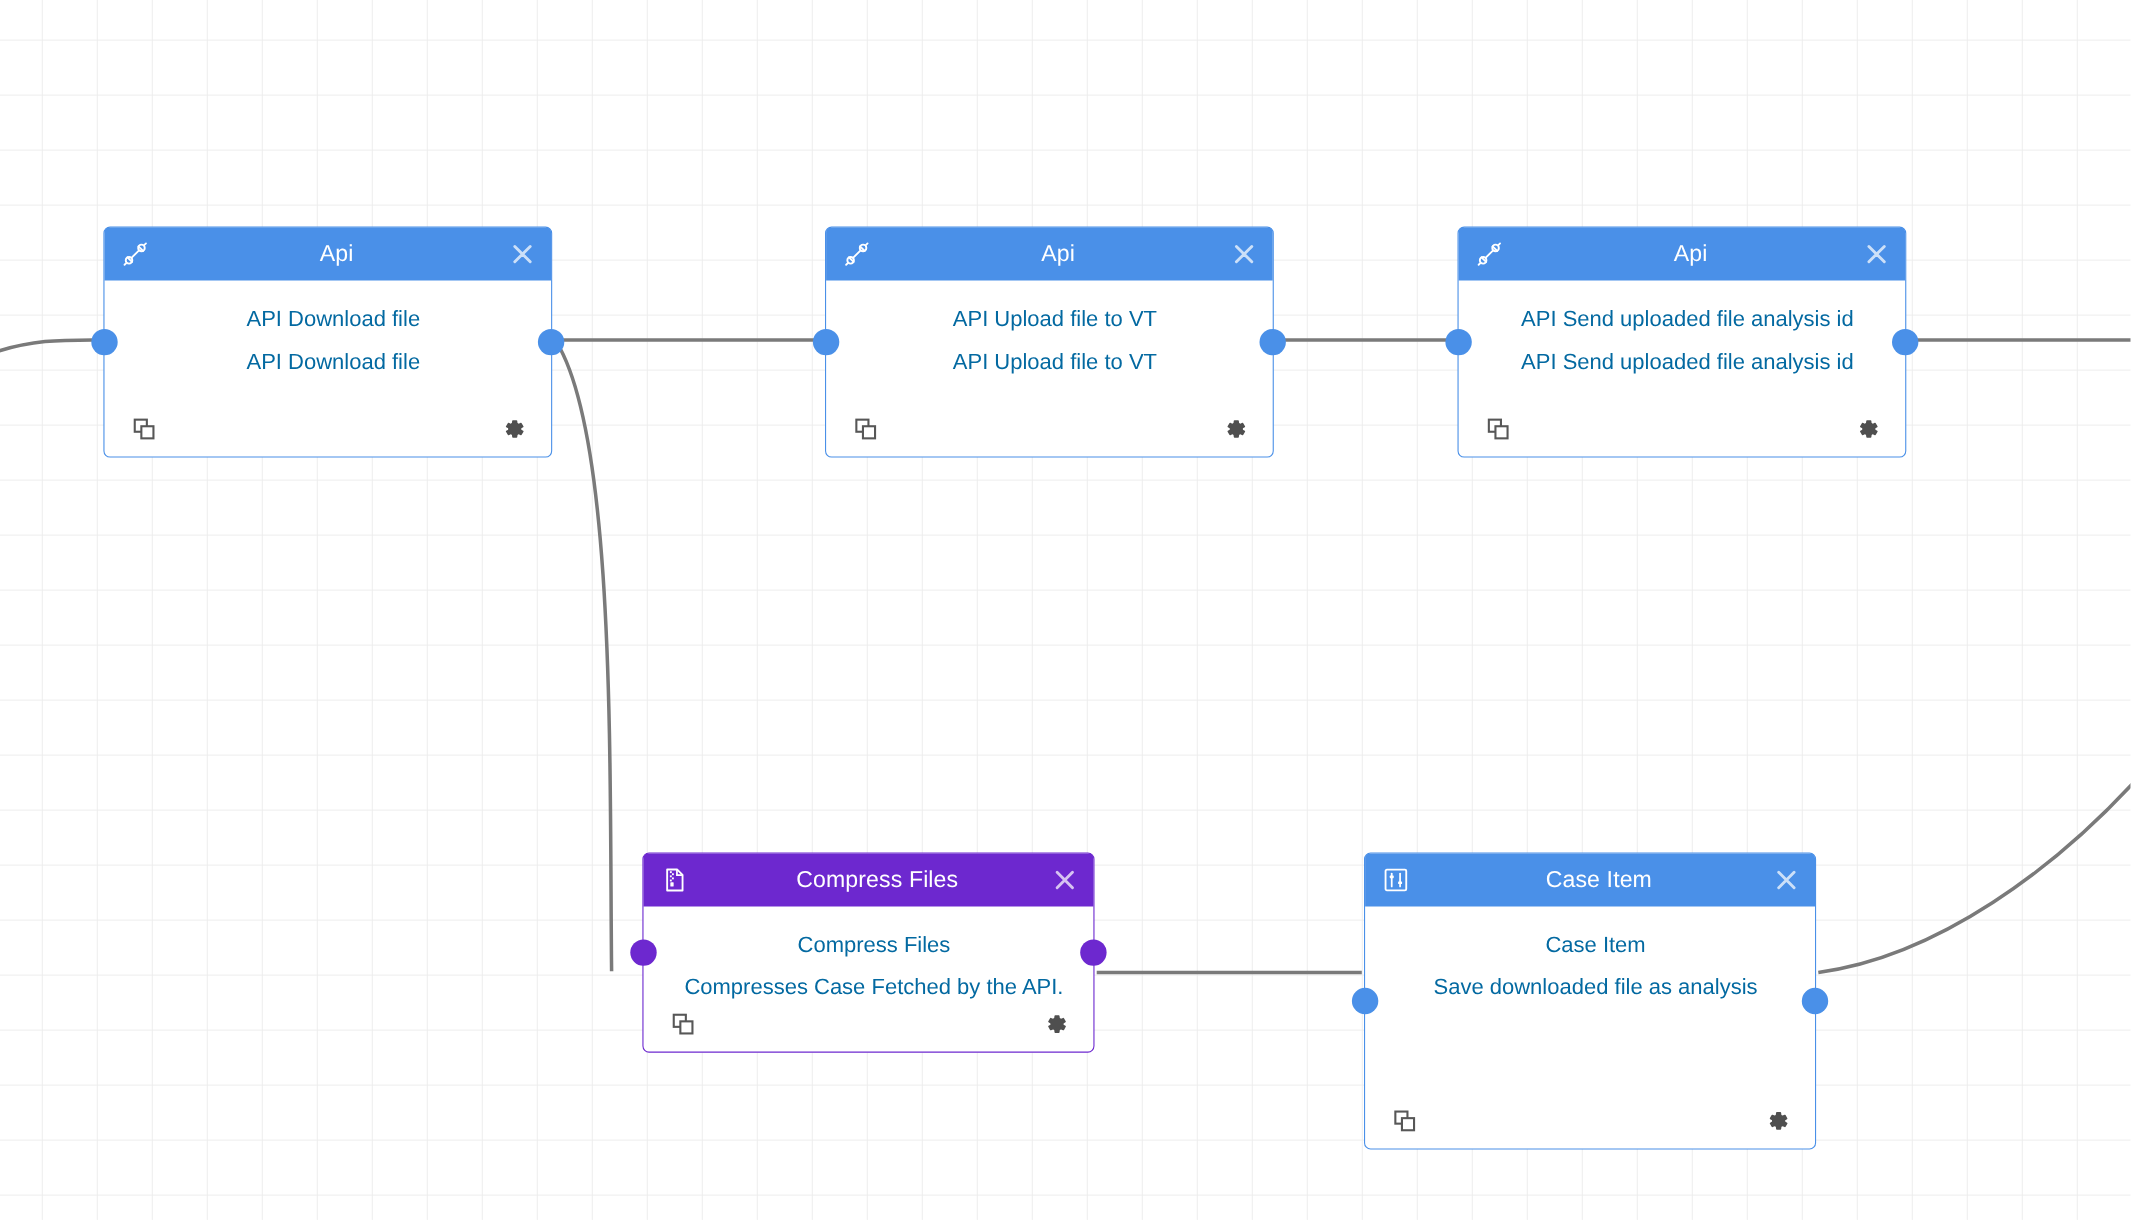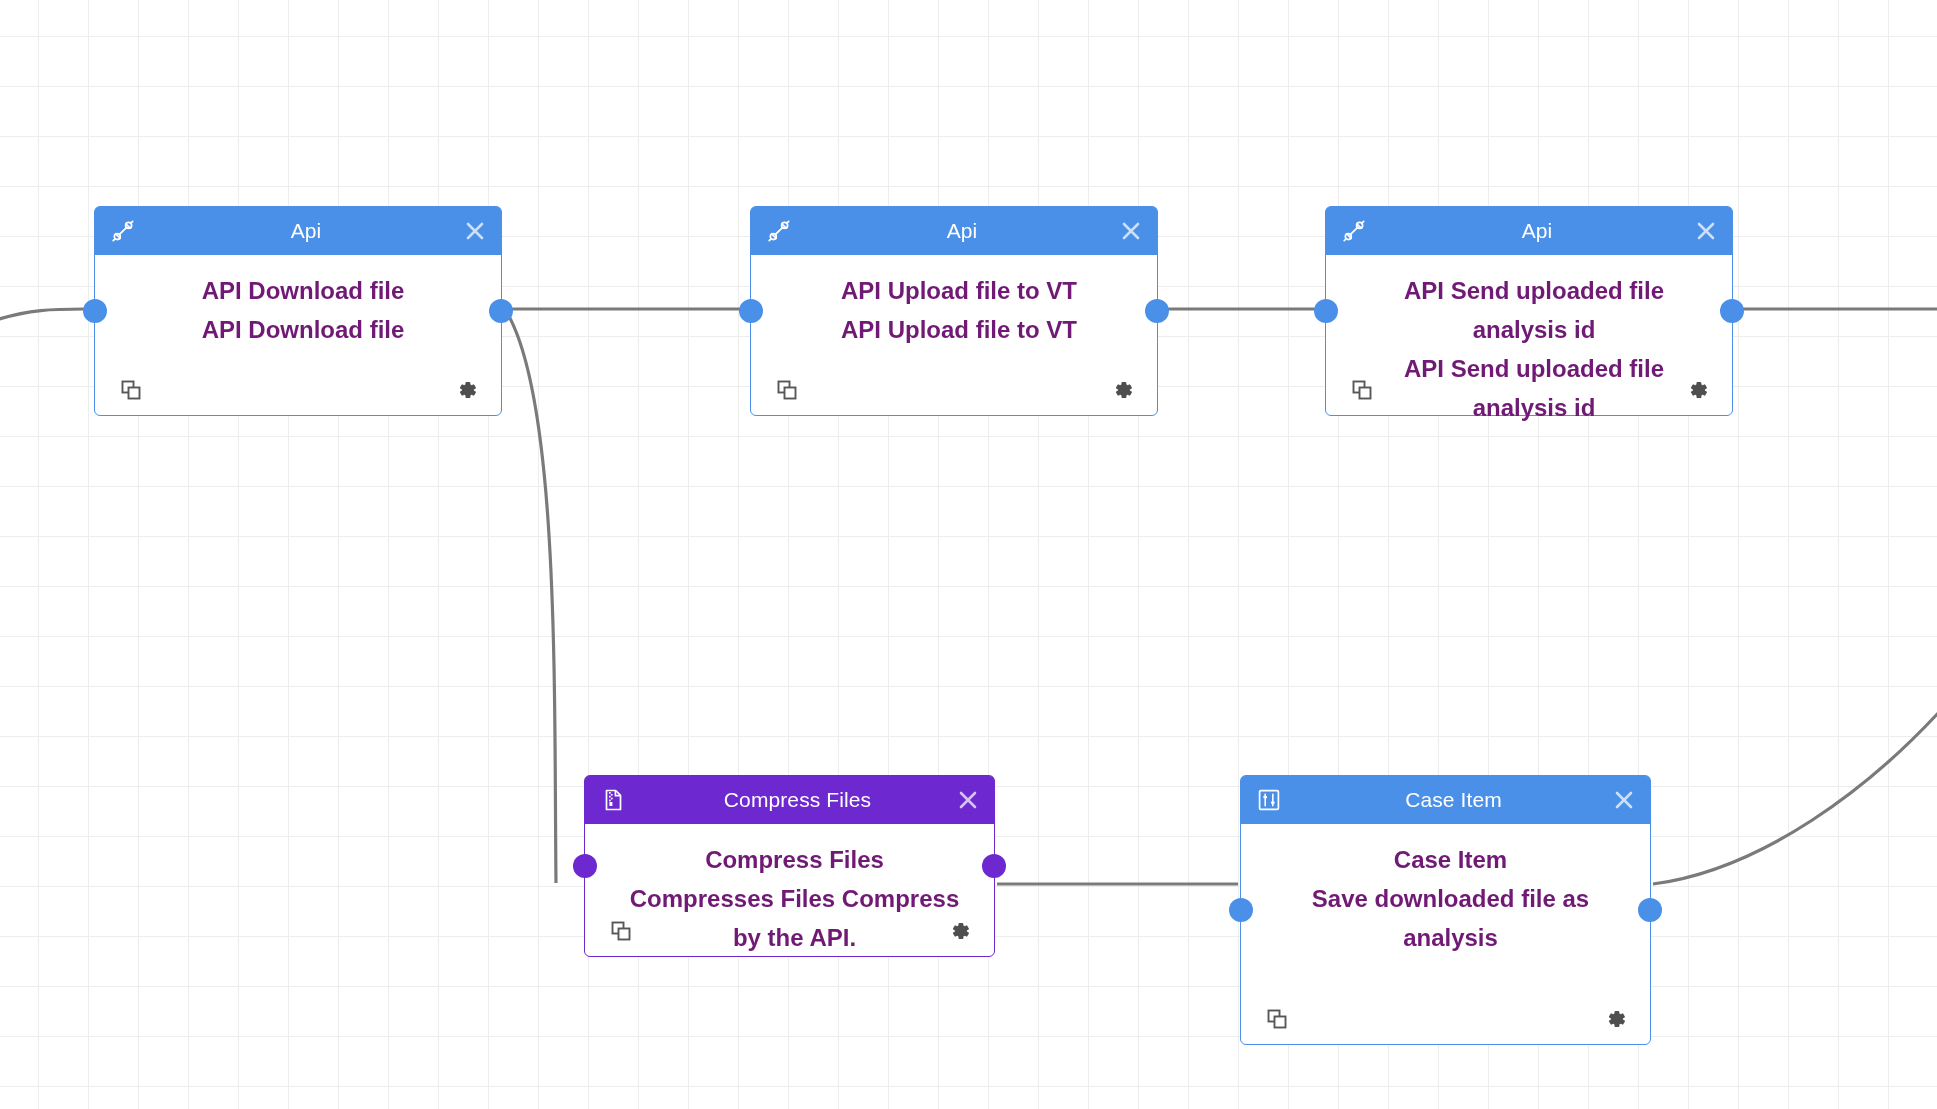--- a/index.html
+++ b/index.html
@@ -73,25 +73,24 @@
     flex: 0 0 24px;
     opacity: 0.72;
     cursor: pointer;
   }
   .node-body {
     position: relative;
     padding: 16px 18px 0 28px;
     box-sizing: border-box;
   }
   .node-line {
-    color: #701a75;
-    font-size: 24px;
+    color: #0369a1;
+    font-size: 20px;
     line-height: 39px;
     white-space: normal;
-    font-weight: bold;
   }
   .node-footer {
     position: absolute;
     left: 0;
     bottom: 10px;
     width: 100%;
     height: 30px;
     display: flex;
     align-items: center;
     justify-content: space-between;
@@ -273,21 +272,21 @@
             </svg></span>
       <span class="header-title">Compress Files</span>
       <span class="header-close">
         <svg viewBox="0 0 24 24" width="24" height="24">
           <path d="M5 5 L19 19 M19 5 L5 19" stroke="#ffffff" stroke-width="2.6" stroke-linecap="round" fill="none"></path>
         </svg>
       </span>
     </div>
     <div class="node-body">
           <div class="node-line">Compress Files</div>
-          <div class="node-line">Compresses Files Compress by the API.</div>
+          <div class="node-line">Compresses Case Fetched by the API.</div>
         </div>
     <div class="node-footer">
       <span class="footer-icon">
         <svg viewBox="0 0 24 24" width="24" height="24">
           <rect x="3.5" y="3.5" width="11" height="11" fill="none" stroke="#575757" stroke-width="1.9"></rect>
           <rect x="9.5" y="9.5" width="11" height="11" fill="#ffffff" stroke="#575757" stroke-width="1.9"></rect>
         </svg>
       </span>
       <span class="footer-icon">
         <svg viewBox="0 0 24 24" width="24" height="24">

